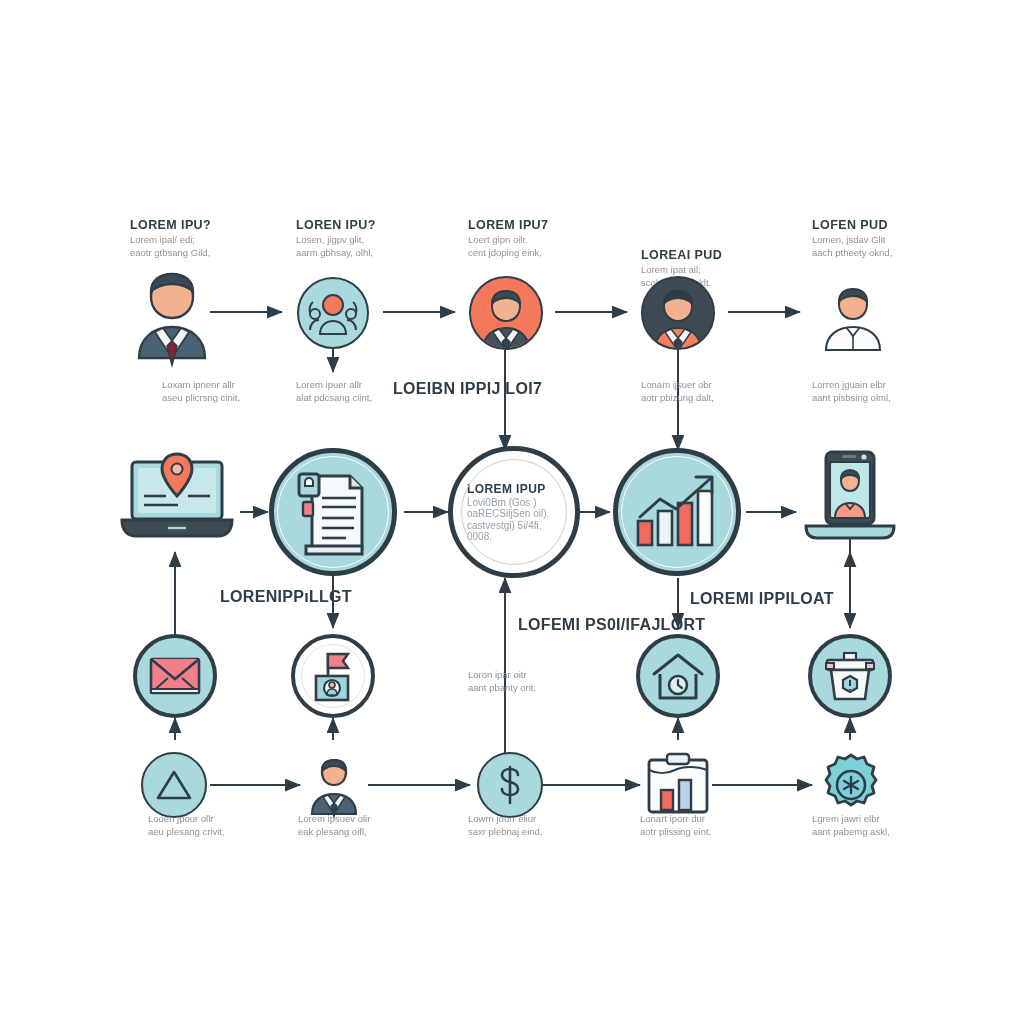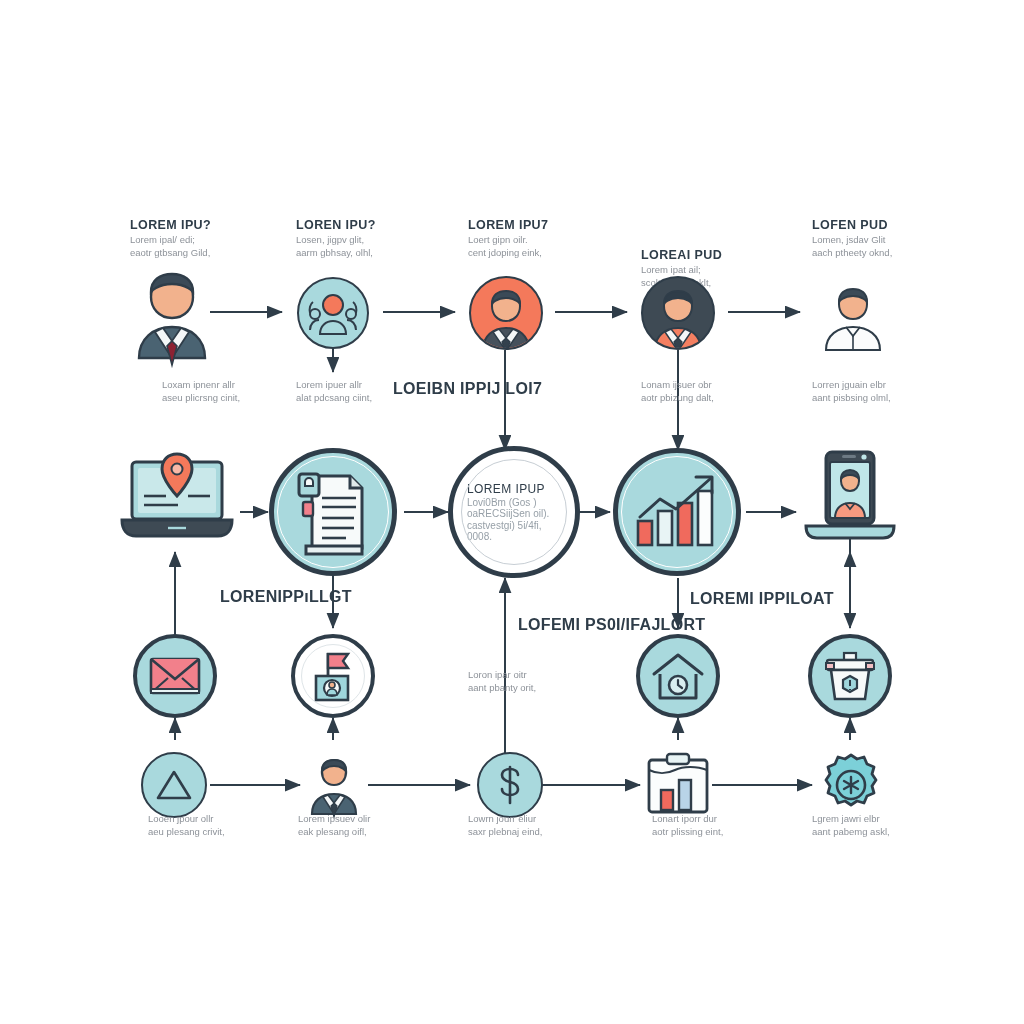--- a/index.html
+++ b/index.html
@@ -80,21 +80,21 @@
   }
 
   
   .center-text{
     text-align:left;
     padding:0 14px;
     box-sizing:border-box;
     width:100%;
   }
   .center-text .ct-h{
-    font-size:12px;font-weight:normal;color:#2f3d49;letter-spacing:.4px;
+    font-size:12px;font-weight:bold;color:#2f3d49;letter-spacing:.4px;
     margin-bottom:1px;
   }
   .center-text .ct-b{
     font-size:10px;color:#97a0a8;line-height:11.5px;
   }
 
   
   .arrow{position:absolute;}
   svg{display:block;overflow:visible;}
 </style>
@@ -400,21 +400,21 @@
 
   <div class="node" style="left:645px;top:752px;">
     <svg width="66" height="62" viewBox="0 0 66 62">
       <rect x="4" y="8" width="58" height="52" rx="3" fill="#fbfdfd" stroke="#2f3d49" stroke-width="2.8"></rect>
       <rect x="22" y="2" width="22" height="10" rx="3" fill="#e8f4f5" stroke="#2f3d49" stroke-width="2.4"></rect>
       <path d="M4 18c8 4 18 4 26 0s22-4 32 0" fill="none" stroke="#2f3d49" stroke-width="2"></path>
       <rect x="16" y="38" width="12" height="20" fill="#f06a5d" stroke="#2f3d49" stroke-width="2.4"></rect>
       <rect x="34" y="28" width="12" height="30" fill="#b9d4e8" stroke="#2f3d49" stroke-width="2.4"></rect>
     </svg>
   </div>
-  <div class="node cap" style="left:640px;top:812px;margin-left:12px;">
+  <div class="node cap" style="left:640px;top:812px;">
     <div>Lonart iporr dur</div>
     <div>aotr plissing eint,</div>
   </div>
 
   <div class="node" style="left:818px;top:752px;">
     <svg width="66" height="66" viewBox="0 0 66 66">
       <path d="M33 3l6 4 7-2 3 7 7 3-2 7 4 6-4 6 2 7-7 3-3 7-7-2-6 4-6-4-7 2-3-7-7-3 2-7-4-6 4-6-2-7 7-3 3-7 7 2z" fill="#7cd0d8" stroke="#2f3d49" stroke-width="2.8" stroke-linejoin="round"></path>
       <circle cx="33" cy="33" r="14" fill="#7cd0d8" stroke="#2f3d49" stroke-width="2.6"></circle>
       <path d="M33 25v16M26 29l14 8M40 29l-14 8" stroke="#2f3d49" stroke-width="2.4" stroke-linecap="round"></path>
     </svg>

